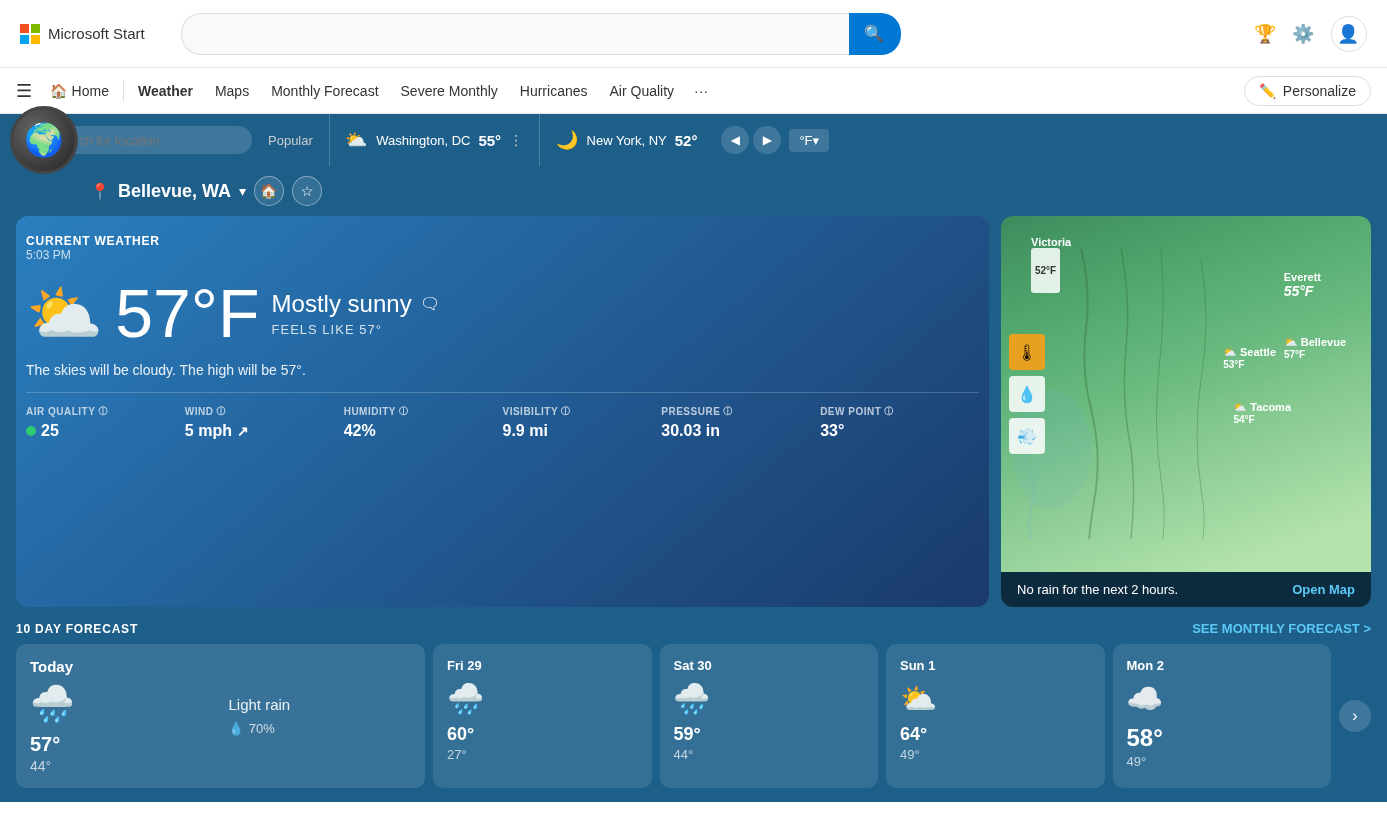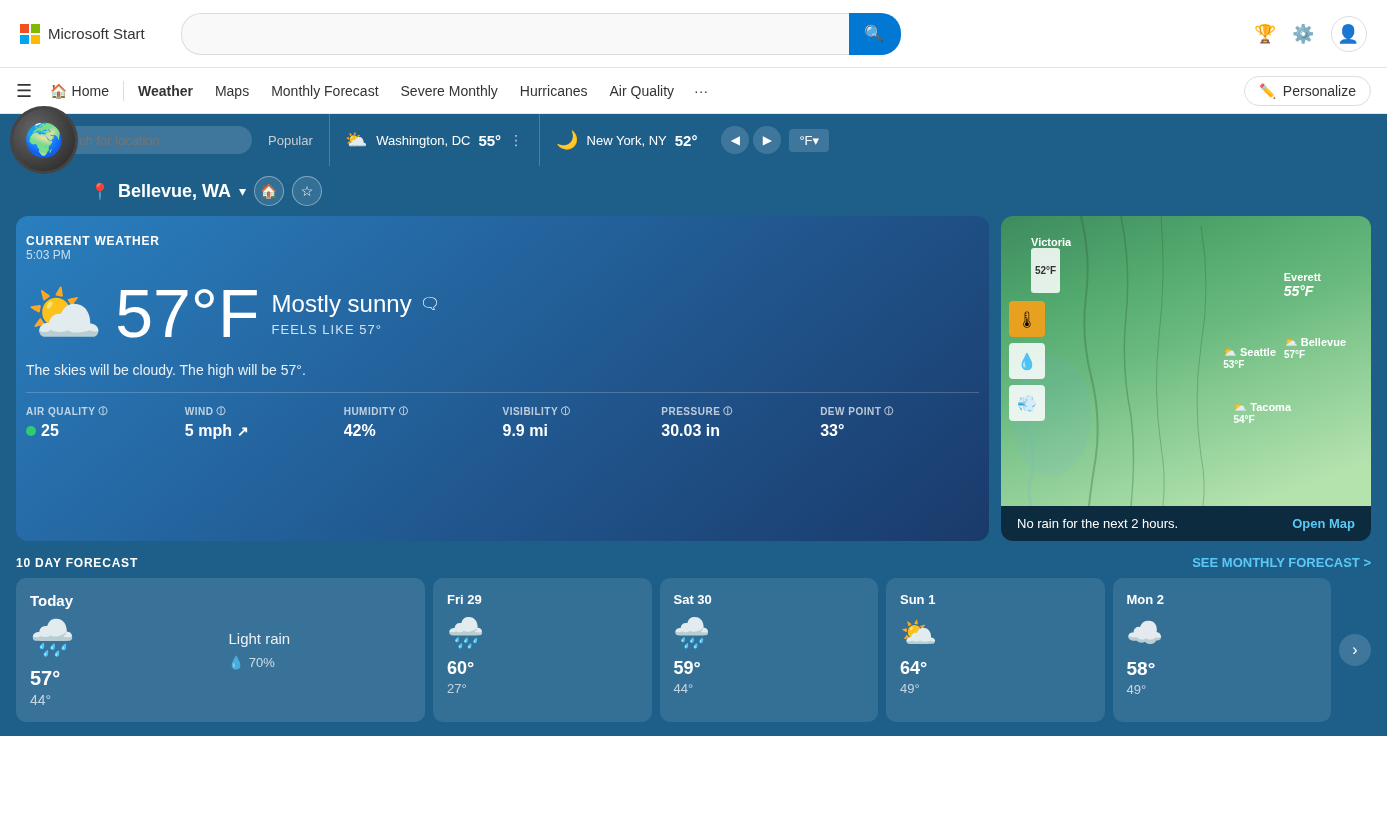--- a/index.html
+++ b/index.html
@@ -169,21 +169,21 @@
             <span>DEW POINT</span>
             <span style="font-size:9px;">ⓘ</span>
           </div>
           <div style="font-size:16px;font-weight:600;margin-top:4px;">33°</div>
         </div>
       </div>
     </div>
 
     <div style="width:370px;border-radius:12px;overflow:hidden;position:relative;">
 
-      <div style="width:100%;height:290px;background:linear-gradient(160deg,#3d8b5e 0%,#52a96e 25%,#6aba80 45%,#85c990 60%,#9dd6a0 75%,#b5e3ae 90%);position:relative;overflow:hidden;cursor:pointer;">
+      <div style="width:100%;height:356px;background:linear-gradient(160deg,#3d8b5e 0%,#52a96e 25%,#6aba80 45%,#85c990 60%,#9dd6a0 75%,#b5e3ae 90%);position:relative;overflow:hidden;cursor:pointer;">
 
         <svg style="position:absolute;top:0;left:0;width:100%;height:100%;opacity:0.3;" viewBox="0 0 370 290">
           <path d="M80,0 Q90,40 85,80 Q80,120 90,160 Q100,200 95,240 Q90,270 88,290" stroke="#2d5a27" stroke-width="2" fill="none"></path>
           <path d="M120,0 Q130,50 125,100 Q120,150 130,200 Q135,240 130,290" stroke="#2d5a27" stroke-width="1.5" fill="none"></path>
           <path d="M160,0 Q165,60 158,120 Q152,175 160,230 Q165,260 162,290" stroke="#2d5a27" stroke-width="1" fill="none"></path>
           <path d="M200,10 Q210,70 200,130 Q192,185 200,240 Q205,265 202,290" stroke="#2d5a27" stroke-width="1" fill="none"></path>
 
           <ellipse cx="50" cy="200" rx="40" ry="60" fill="#6baed6" opacity="0.4"></ellipse>
           <path d="M20,150 Q30,160 25,180 Q20,200 28,220 Q35,240 30,260 Q26,275 30,290" stroke="#6baed6" stroke-width="3" fill="none" opacity="0.6"></path>
         </svg>
@@ -276,20 +276,20 @@
         <div style="font-size:18px;font-weight:600;">64°</div>
         <div style="font-size:13px;color:rgba(255,255,255,0.7);margin-top:2px;">49°</div>
       </div>
 
       <div style="background:rgba(255,255,255,0.1);border-radius:10px;padding:14px;color:#fff;flex:1;">
         <div style="font-size:13px;font-weight:700;">
           <span>Mon</span>
           <span>2</span>
         </div>
         <div style="font-size:30px;margin:8px 0;">☁️</div>
-        <div style="font-size:19px;font-weight:600;">58°</div>
+        <div style="font-size:24px;font-weight:600;">58°</div>
         <div style="font-size:13px;color:rgba(255,255,255,0.7);margin-top:2px;">49°</div>
       </div>
 
       <button style="width:32px;height:32px;background:rgba(255,255,255,0.15);border:none;border-radius:50%;color:#fff;cursor:pointer;font-size:16px;display:flex;align-items:center;justify-content:center;align-self:center;">›</button>
     </div>
   </div>
 </div>
 
 </body></html>

